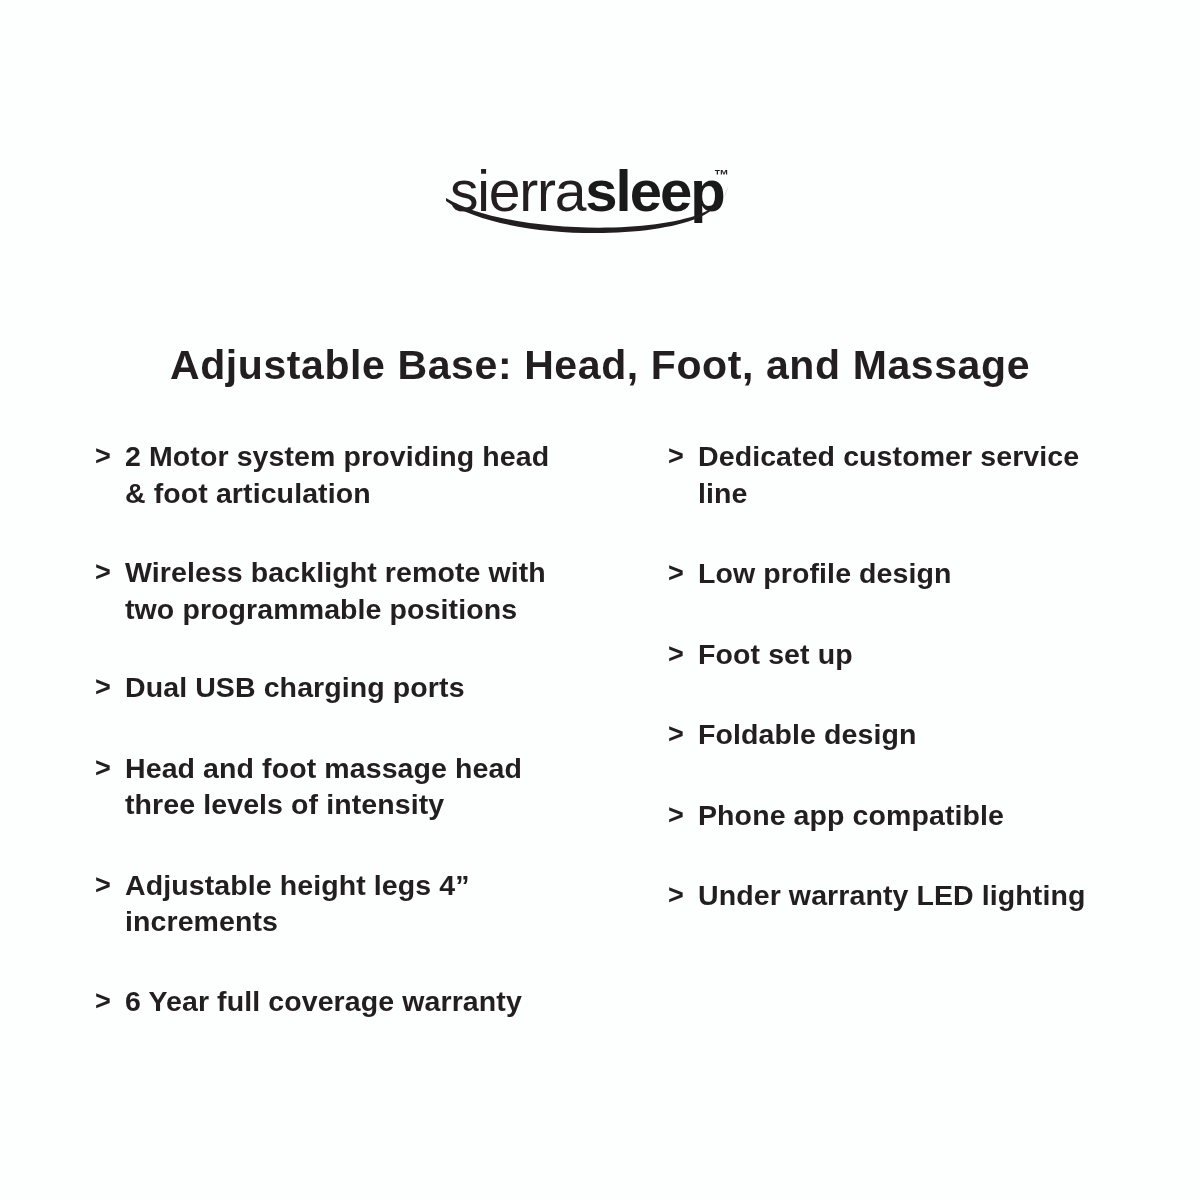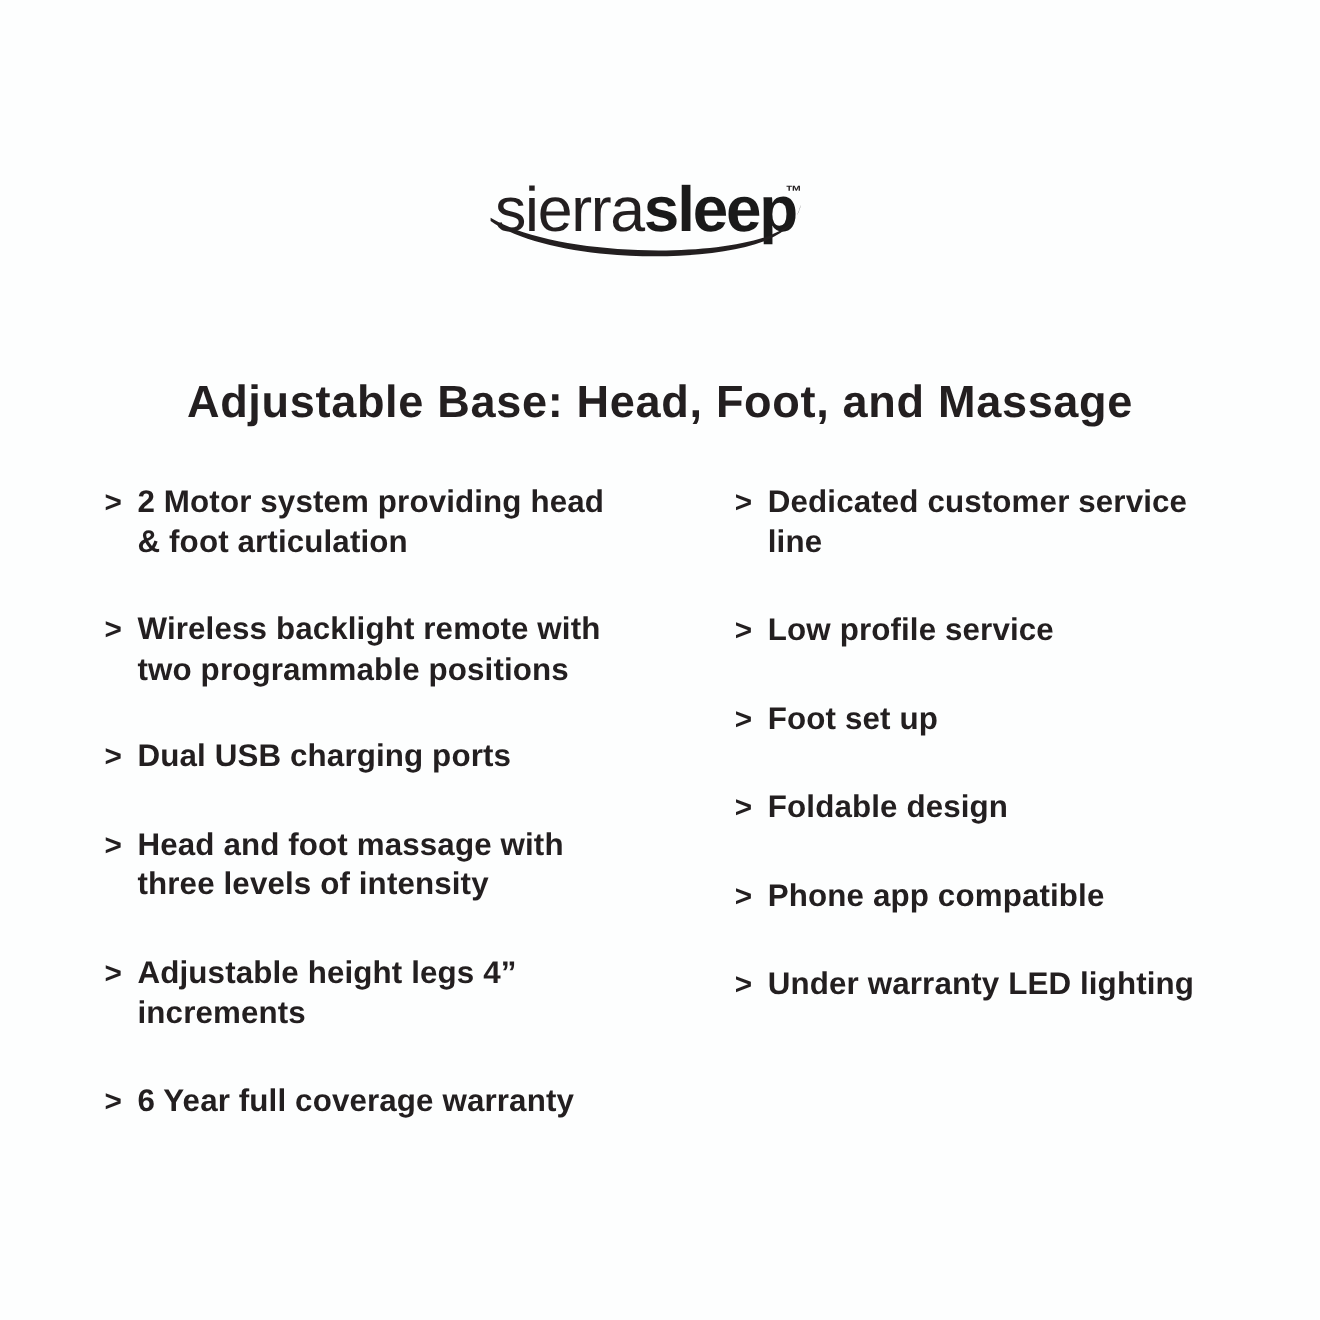--- a/index.html
+++ b/index.html
@@ -187,21 +187,21 @@
       <span class="feature-text">Wireless backlight remote with two programmable positions</span>
     </div>
 
     <div class="feature f2">
       <span class="marker">&gt;</span>
       <span class="feature-text">Dual USB charging ports</span>
     </div>
 
     <div class="feature f3">
       <span class="marker">&gt;</span>
-      <span class="feature-text">Head and foot massage with three levels of intensity</span>
+      <span class="feature-text">Head and foot massage head three levels of intensity</span>
     </div>
 
     <div class="feature f4">
       <span class="marker">&gt;</span>
       <span class="feature-text">Adjustable height legs 4” increments</span>
     </div>
 
     <div class="feature f5">
       <span class="marker">&gt;</span>
       <span class="feature-text">6 Year full coverage warranty</span>
@@ -213,21 +213,21 @@
 
     <div class="feature g0">
       <span class="marker">&gt;</span>
       <span class="feature-text">
         <span>Dedicated customer service line</span>
       </span>
     </div>
 
     <div class="feature g1">
       <span class="marker">&gt;</span>
-      <span class="feature-text">Low profile service</span>
+      <span class="feature-text">Low profile design</span>
     </div>
 
     <div class="feature g2">
       <span class="marker">&gt;</span>
       <span class="feature-text">Foot set up</span>
     </div>
 
     <div class="feature g3">
       <span class="marker">&gt;</span>
       <span class="feature-text">Foldable design</span>

